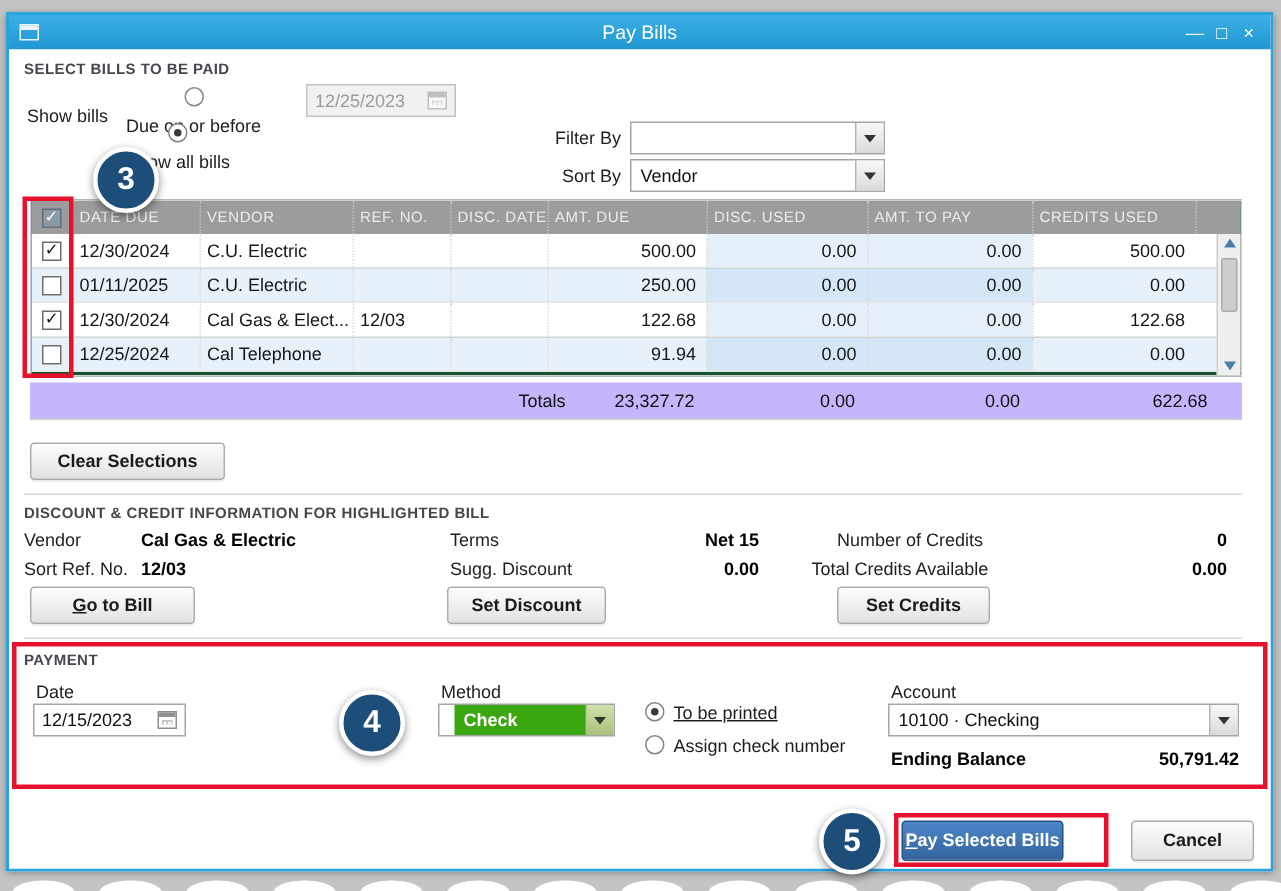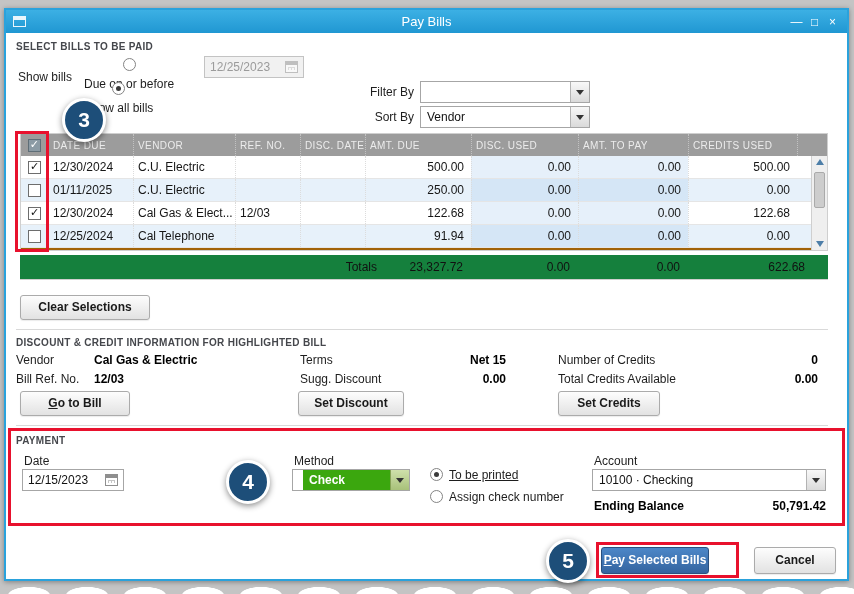--- a/index.html
+++ b/index.html
@@ -62,40 +62,40 @@
 
   
   .btn { position:absolute; background:linear-gradient(#fdfdfd,#e2e2e2); border:1px solid #ababab; border-radius:3px;
          font-family:inherit; font-size:12px; font-weight:bold; color:#1a1a1a; cursor:default; padding:0;
          box-shadow:0 1px 1px rgba(0,0,0,.08); }
   .btn-text { display:block; width:100%; text-align:center; }
   .btn-text.accel::first-letter { text-decoration:underline; }
   .btn.primary { background:linear-gradient(#4c87c8,#34649f); border-color:#29507f; color:#fff; }
 
   
-  .bill-table { position:absolute; border:1px solid #cfcfcf; background:#a16207; overflow:hidden; }
+  .bill-table { position:absolute; border:1px solid #cfcfcf; background:#14532d; overflow:hidden; }
   .thead { display:grid; grid-template-columns:27px 85px 102px 65px 65px 106px 107px 110px 109px 16px; height:22px; background:#9c9c9c; }
   .th { display:flex; align-items:center; padding:0 4px; font-size:10px; color:#ececec; letter-spacing:.4px;
         border-left:1px dotted #c2c2c2; overflow:hidden; white-space:nowrap; }
   .th.first { border-left:none; justify-content:center; padding:0; }
   .tr { display:grid; grid-template-columns:27px 85px 102px 65px 65px 106px 107px 110px 109px; height:23px;
         background:#fff; border-bottom:1px solid #e5e5e5; }
   .tr.alt { background:#e7f1fa; }
   .td { display:flex; align-items:center; padding:0 4px; font-size:12px; color:#161616;
         border-left:1px dotted #dcdcdc; overflow:hidden; white-space:nowrap; }
   .td.first { border-left:none; justify-content:center; padding:0; }
   .td.num { justify-content:flex-end; padding-right:7px; }
   .td.tint { background:rgba(173,206,238,.30); }
 
   .scrollbar { position:absolute; top:22px; right:0; bottom:0; width:16px; background:#efefef; border-left:1px solid #cfcfcf;
                display:flex; flex-direction:column; align-items:center; justify-content:space-between; padding:3px 0; }
   .sb-thumb { position:absolute; top:16px; left:2px; right:2px; height:36px; background:#cdcdcd; border:1px solid #aaa; border-radius:2px; }
 
   .totals-row { position:absolute; display:grid; grid-template-columns:365px 85px 107px 110px 125px 16px;
-                height:25px; align-items:center; border-bottom:1px solid #cfcfcf; background:#15803d; font-size:12px; color:#111; }
+                height:25px; align-items:center; border-bottom:1px solid #cfcfcf; background:#c4b5fd; font-size:12px; color:#111; }
   .totals-row .t-label { text-align:right; padding-right:8px; }
   .totals-row .t-val { text-align:right; padding-right:7px; }
 
   
   .badge { position:absolute; width:44px; height:44px; border-radius:50%; background:#1d4e79; border:3px solid #fff;
            box-shadow:0 2px 6px rgba(0,0,0,.45); color:#fff; font-size:21px; font-weight:bold;
            display:flex; align-items:center; justify-content:center; z-index:100; }
   .red-rect { position:absolute; border:3px solid #e8112d; z-index:90; }
 
   
@@ -248,25 +248,25 @@
 
       <div class="sec-title" style="left:10px;top:304px;">DISCOUNT &amp; CREDIT INFORMATION FOR HIGHLIGHTED BILL</div>
 
       <div class="label pos" style="left:10px;top:320px;">Vendor</div>
       <div class="bold-val" style="left:88px;top:320px;">Cal Gas &amp; Electric</div>
       <div class="label pos" style="left:294px;top:320px;">Terms</div>
       <div class="bold-val ralign" style="left:420px;top:320px;width:80px;">Net 15</div>
       <div class="label pos" style="left:552px;top:320px;">Number of Credits</div>
       <div class="bold-val ralign" style="left:700px;top:320px;width:112px;">0</div>
 
-      <div class="label pos" style="left:10px;top:339px;">Bill Ref. No.</div>
+      <div class="label pos" style="left:10px;top:339px;">Sort Ref. No.</div>
       <div class="bold-val" style="left:88px;top:339px;">12/03</div>
       <div class="label pos" style="left:294px;top:339px;">Sugg. Discount</div>
       <div class="bold-val ralign" style="left:420px;top:339px;width:80px;">0.00</div>
-      <div class="label pos" style="left:552px;top:339px;">Total Credits Available</div>
+      <div class="label pos" style="left:535px;top:339px;">Total Credits Available</div>
       <div class="bold-val ralign" style="left:700px;top:339px;width:112px;">0.00</div>
 
       <button class="btn" style="left:292px;top:358px;width:106px;height:25px;line-height:23px;">
         <span class="btn-text">Set Discount</span>
       </button>
       <button class="btn" style="left:14px;top:358px;width:110px;height:25px;line-height:23px;">
         <span class="btn-text accel">Go to Bill</span>
       </button>
       <button class="btn" style="left:552px;top:358px;width:102px;height:25px;line-height:23px;">
         <span class="btn-text">Set Credits</span>

